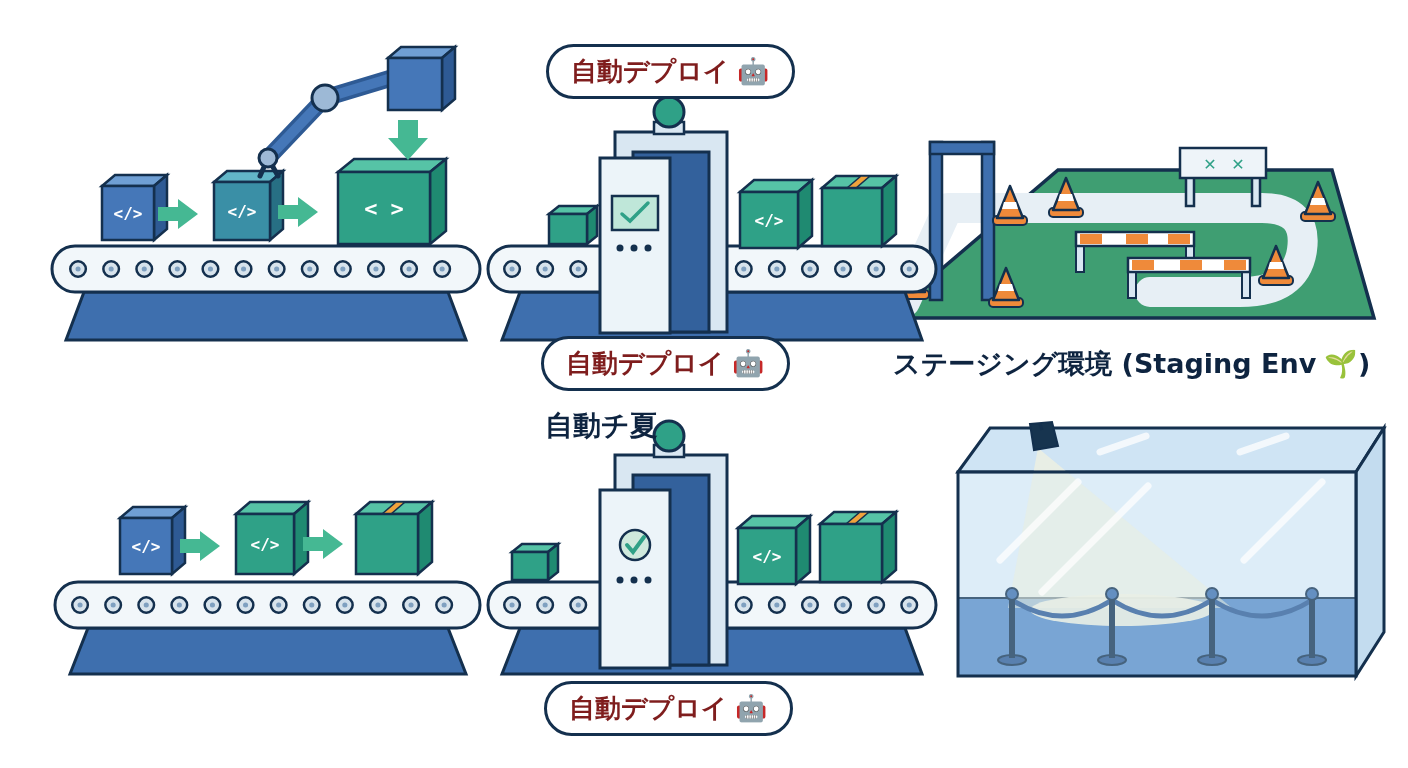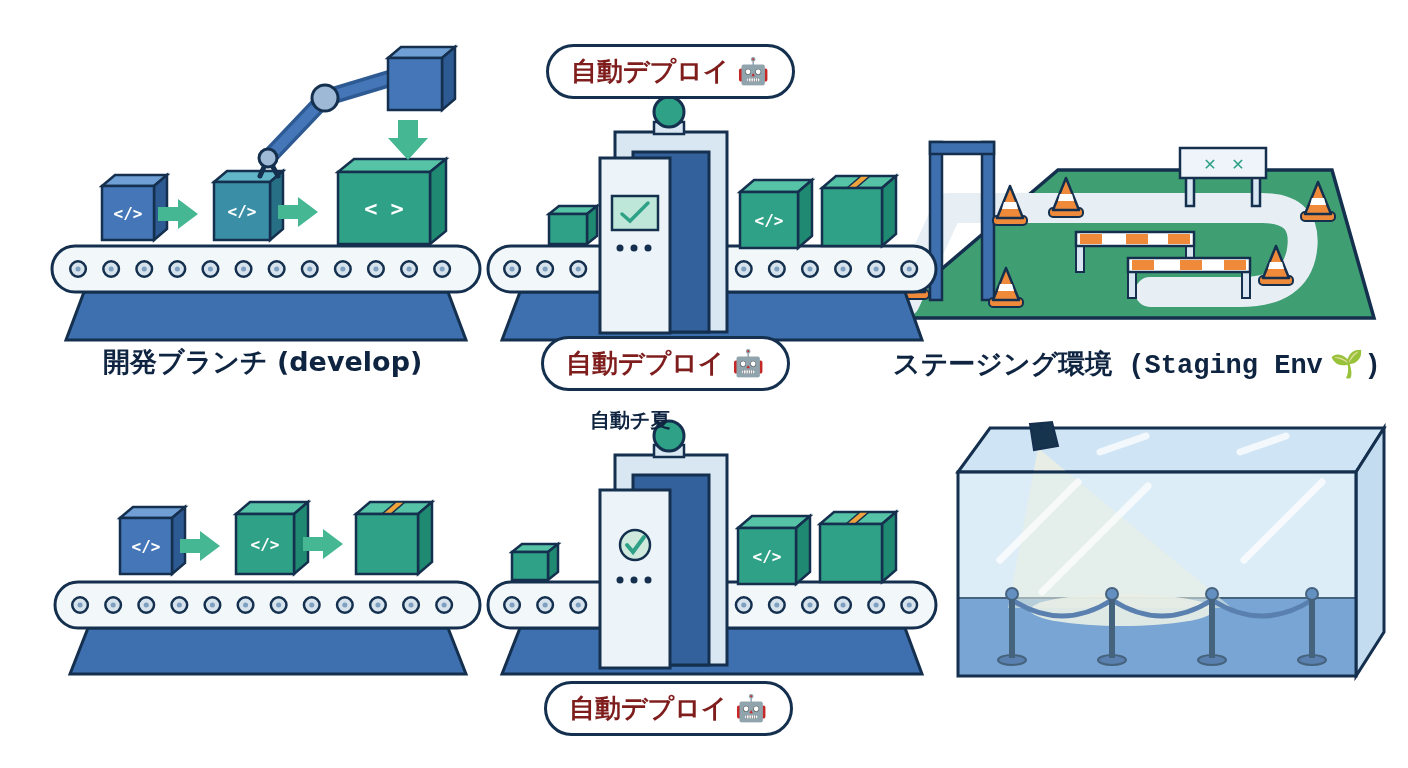--- a/index.html
+++ b/index.html
@@ -296,35 +296,34 @@
     <g stroke="#ffffff" stroke-width="7" stroke-linecap="round" opacity="0.75">
       <line x1="1000" y1="560" x2="1078" y2="482"></line>
       <line x1="1042" y1="592" x2="1148" y2="486"></line>
       <line x1="1244" y1="560" x2="1322" y2="482"></line>
       <line x1="1100" y1="452" x2="1146" y2="436"></line>
       <line x1="1240" y1="452" x2="1286" y2="436"></line>
     </g>
   </g>
 </svg>
 
-  <div class="lbl" style="left:103px;top:344px;">開発ブランチ (develop)</div>
 
   <div class="bubble" style="left:546px;top:44px;">
     <span>自動デプロイ</span><span class="icn">🤖</span>
   </div>
 
   <div class="bubble" style="left:541px;top:336px;">
     <span>自動デプロイ</span><span class="icn">🤖</span>
   </div>
 
-  <div class="lbl" style="left:893px;top:346px;font-family:Liberation Mono, monospace;">
+  <div class="lbl" style="left:893px;top:346px;">
     <span>ステージング環境 (Staging Env</span><span class="icn">🌱</span><span>)</span>
   </div>
 
-  <div class="lbl" style="left:590px;top:407px;font-size:20px;">自動チ夏</div>
+  <div class="lbl" style="left:545px;top:407px;font-size:28px;">自動チ夏</div>
 
 
   <div class="bubble" style="left:544px;top:681px;">
     <span>自動デプロイ</span><span class="icn">🤖</span>
   </div>
 
 
 </div>
 
 </body></html>

